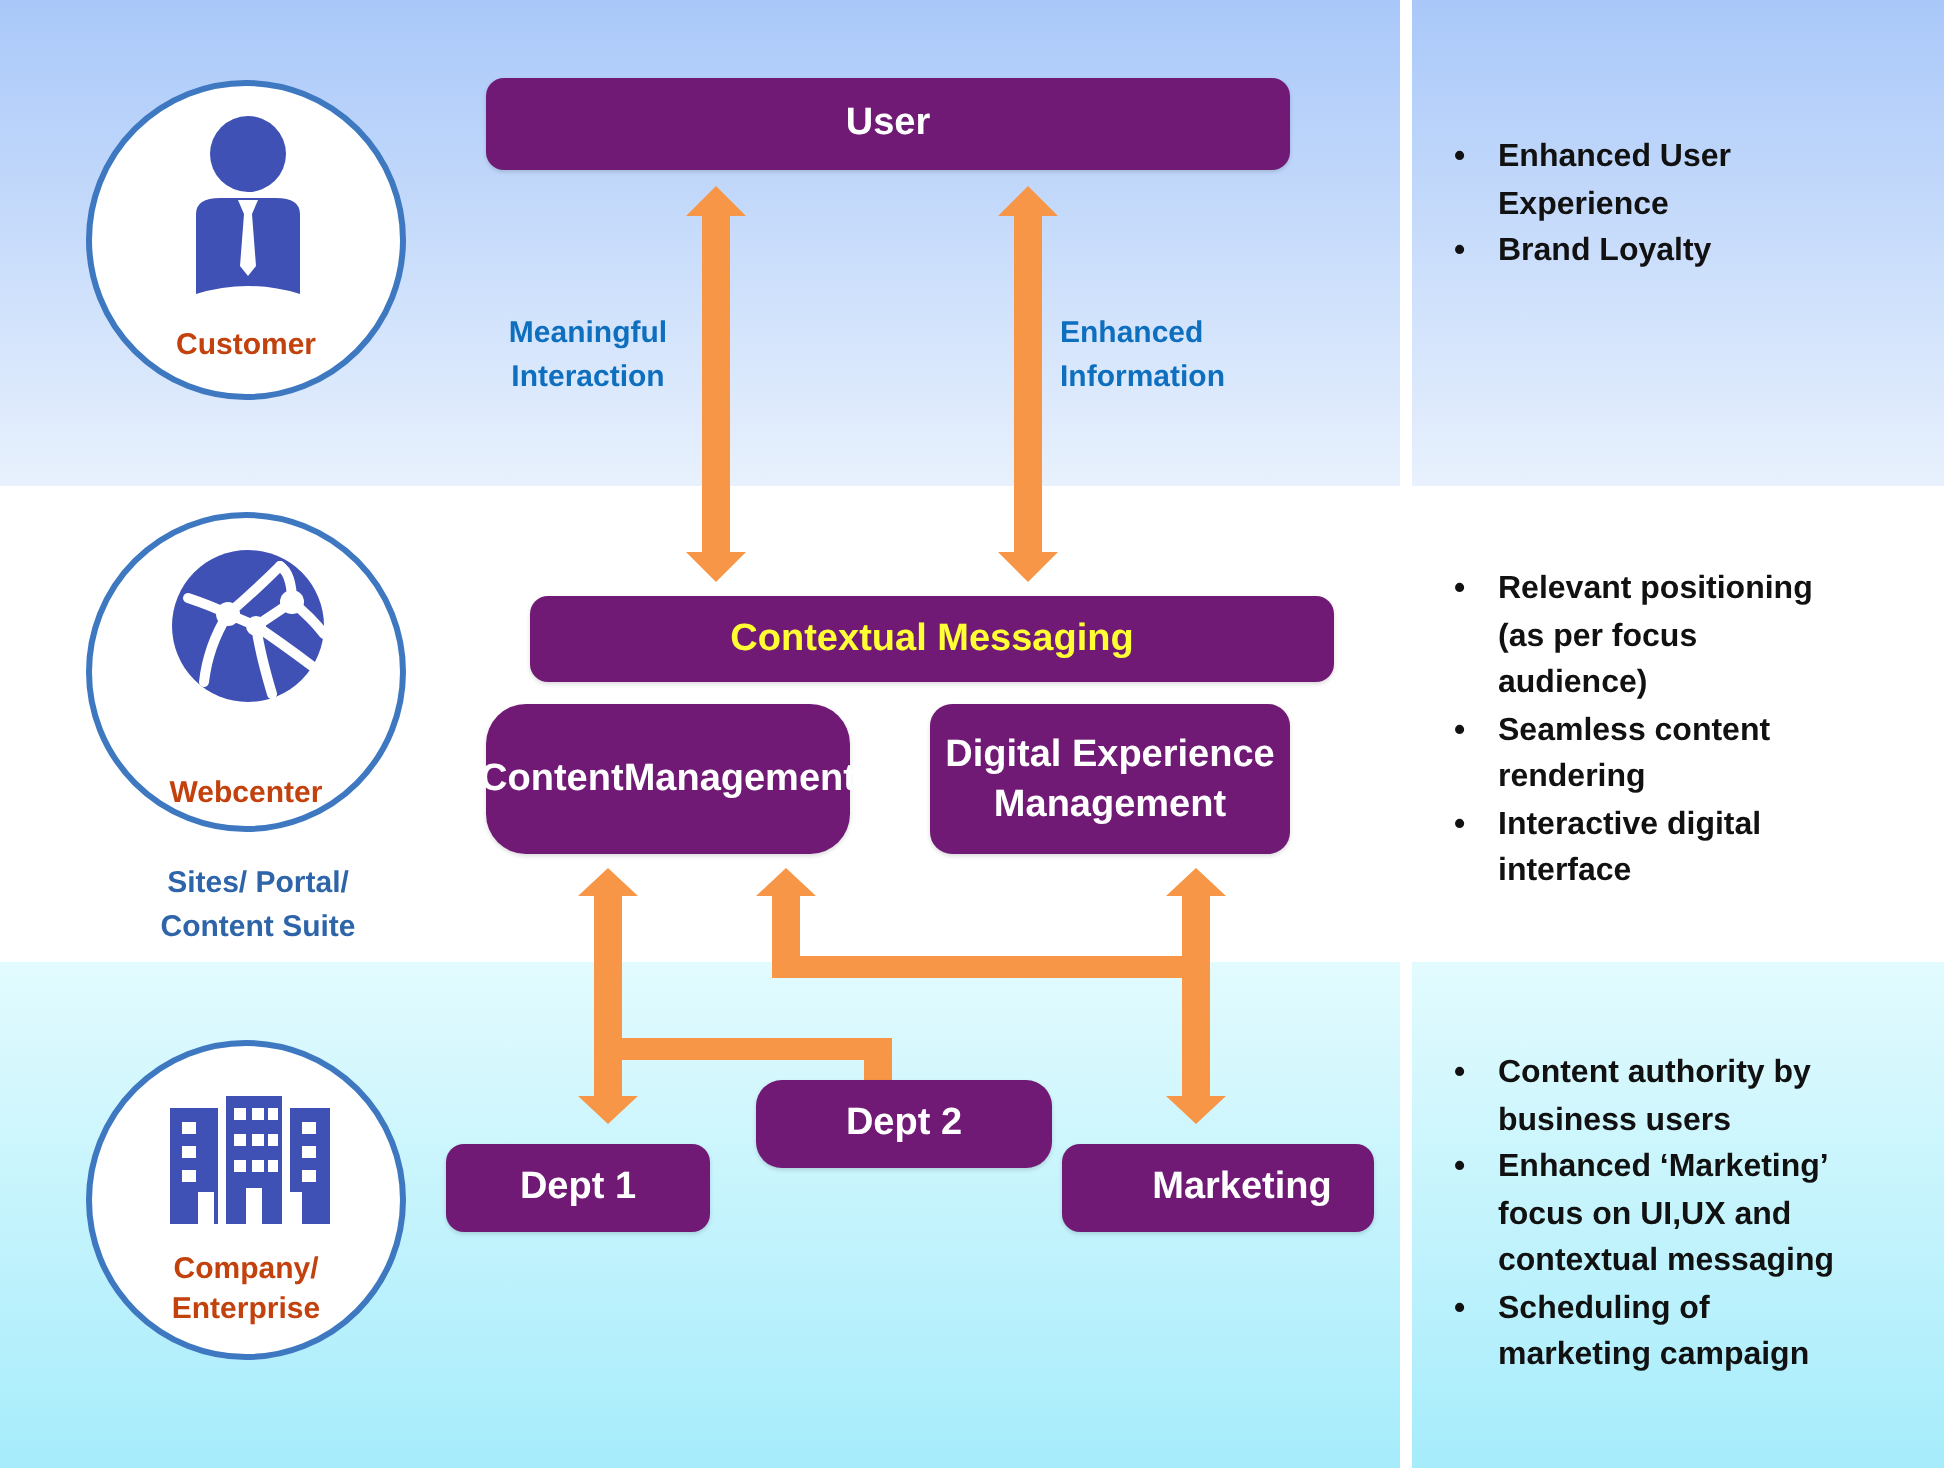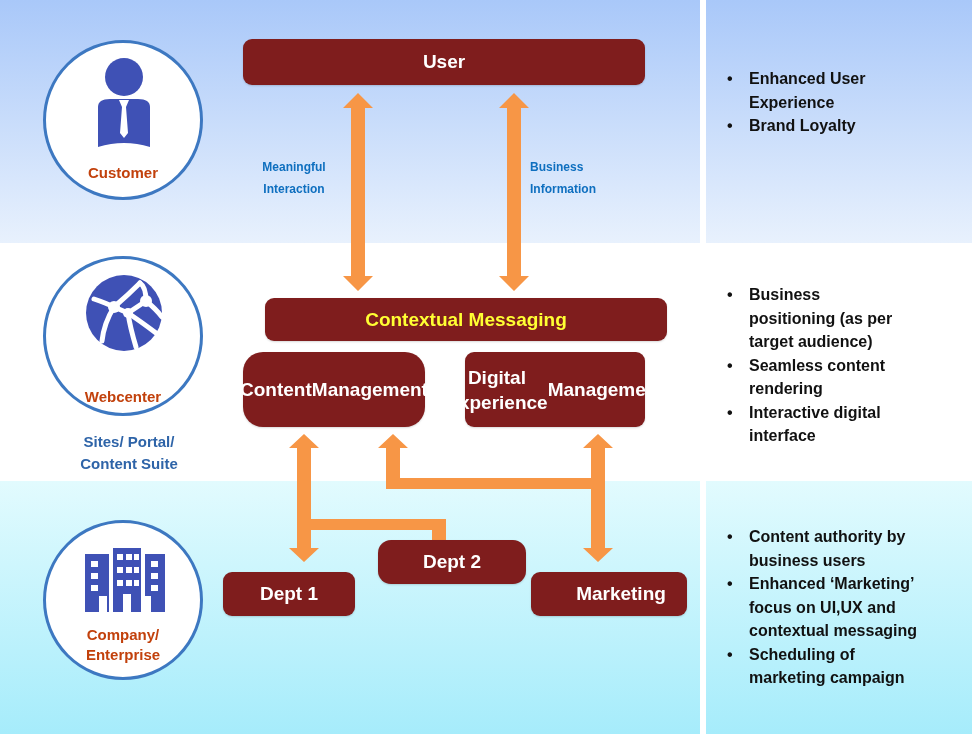--- a/index.html
+++ b/index.html
@@ -11,26 +11,26 @@
   .band-bot { top: 481px; height: 253px; background: linear-gradient(to bottom, #e2fbfe 0%, #a6ecfb 100%); }
   .band.main { width: 700px; }
   .band.side { left: 706px; width: 266px; }
 
   .circle { position: absolute; width: 160px; height: 160px; border-radius: 50%;
             background: #ffffff; border: 3px solid #3d78c1; box-sizing: border-box; }
   .circle .label { position: absolute; left: 0; width: 100%; text-align: center;
                    font-weight: bold; font-size: 15px; color: #c2410c; line-height: 20px; }
   .circle svg { position: absolute; }
 
-  .box { position: absolute; background: #7f1d1d; border-radius: 9px; color: #ffffff;
+  .box { position: absolute; background: #701a75; border-radius: 9px; color: #ffffff;
          font-weight: bold; display: flex; align-items: center; justify-content: center;
          text-align: center; box-shadow: 0 1px 2px rgba(0,0,0,0.15); }
   .box span { display: block; }
 
-  .edge-label { position: absolute; color: #0e6fbf; font-weight: bold; font-size: 12px;
+  .edge-label { position: absolute; color: #0e6fbf; font-weight: bold; font-size: 15px;
                 line-height: 22px; text-align: center; }
   .sub-label { position: absolute; color: #2e64a8; font-weight: bold; font-size: 15px;
                line-height: 22px; text-align: center; }
 
   .bullets { position: absolute; left: 722px; margin: 0; padding: 0; list-style: none;
              font-weight: bold; font-size: 16px; color: #111; line-height: 23.5px; width: 215px; }
   .bullets li { position: relative; padding-left: 27px; }
   .bullets li::before { content: "•"; position: absolute; left: 5px; top: 0; }
 
   svg.arrows { position: absolute; left: 0; top: 0; width: 972px; height: 734px; pointer-events: none; }
@@ -134,51 +134,51 @@
 
 <div class="box" style="left:243px; top:298px; width:402px; height:43px; font-size:19px; color:#ffff33;margin-left:22px;">
   <span>Contextual Messaging</span>
 </div>
 
 <div class="box" style="left:243px; top:352px; width:182px; height:75px; font-size:19px; line-height:25px; border-radius:20px;">
   <span>Content</span>
   <span>Management</span>
 </div>
 
-<div class="box" style="left:465px; top:352px; width:180px; height:75px; font-size:19px; line-height:25px; flex-direction:row;">
+<div class="box" style="left:465px; top:352px; width:180px; height:75px; font-size:19px; line-height:25px; flex-direction:column;border-radius:11px;">
   <span>Digital Experience</span>
   <span>Management</span>
 </div>
 
 <div class="box" style="left:223px; top:572px; width:132px; height:44px; font-size:19px;">
   <span>Dept 1</span>
 </div>
 <div class="box" style="left:378px; top:540px; width:148px; height:44px; font-size:19px;border-radius:13px;">
   <span>Dept 2</span>
 </div>
 <div class="box" style="left:531px; top:572px; width:132px; height:44px; font-size:19px;padding-left:24px;">
   <span>Marketing</span>
 </div>
 
 <div class="edge-label" style="left:244px; top:156px; width:100px;">
   <span style="display:block">Meaningful</span>
   <span style="display:block">Interaction</span>
 </div>
 <div class="edge-label" style="left:530px; top:156px; text-align:left;">
-  <span style="display:block">Business</span>
+  <span style="display:block">Enhanced</span>
   <span style="display:block">Information</span>
 </div>
 
 <ul class="bullets" style="top:67px; width:160px;">
   <li>Enhanced User Experience</li>
   <li>Brand Loyalty</li>
 </ul>
 
 <ul class="bullets" style="top:283px; width:205px;">
-  <li style="width:160px;">Business positioning (as per target audience)</li>
+  <li style="width:160px;">Relevant positioning (as per focus audience)</li>
   <li style="width:160px;">Seamless content rendering</li>
   <li style="width:160px;">Interactive digital interface</li>
 </ul>
 
 <ul class="bullets" style="top:525px; width:210px;">
   <li style="width:175px;">Content authority by business users</li>
   <li style="width:185px;">Enhanced ‘Marketing’ focus on UI,UX and contextual messaging</li>
   <li style="width:175px;">Scheduling of marketing campaign</li>
 </ul>
 

